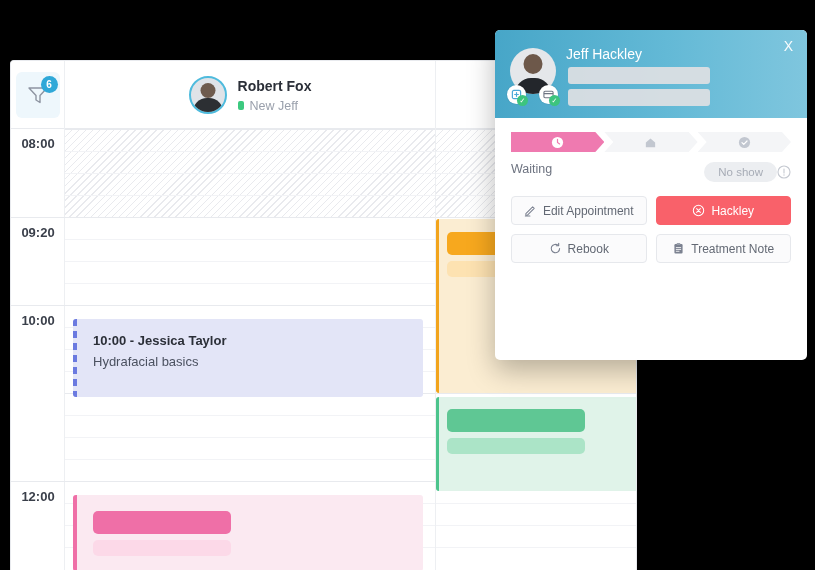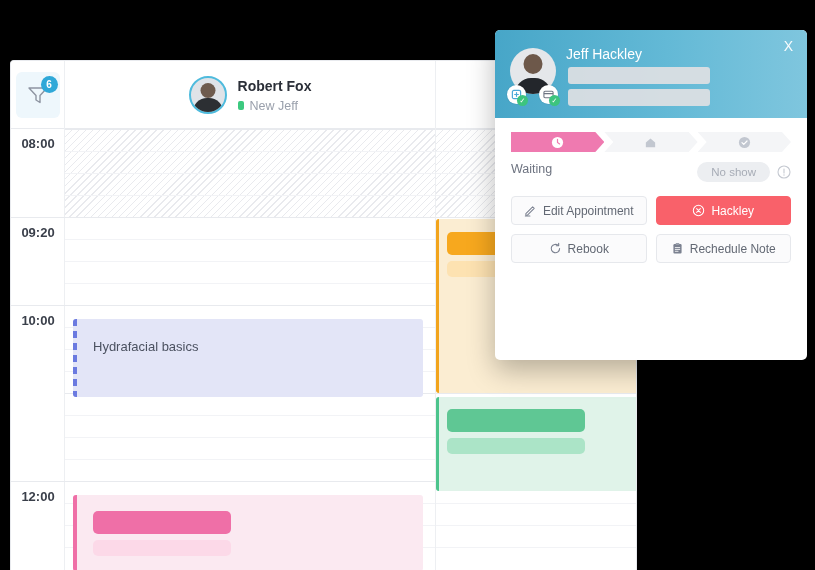--- a/index.html
+++ b/index.html
@@ -164,21 +164,21 @@
   .step { position: relative; flex: 1; height: 20px; display:flex; align-items:center; justify-content:center; }
   .step .shape {
     position:absolute; inset:0; background:#f4f5f7;
     clip-path: polygon(0 0, calc(100% - 9px) 0, 100% 50%, calc(100% - 9px) 100%, 0 100%, 9px 50%);
   }
   .step.first .shape { clip-path: polygon(0 0, calc(100% - 9px) 0, 100% 50%, calc(100% - 9px) 100%, 0 100%); }
   .step.active .shape { background: #ef7ab0; }
   .step .gi { position: relative; z-index:2; width: 13px; height: 13px; display:block; }
   .step-row { display:flex; align-items:flex-start; justify-content:space-between; margin-bottom: 14px; }
   .step-label { font-size: 12.5px; color: #6d7380; }
-  .noshow-wrap { display:flex; align-items:center; gap: 7px; }
+  .noshow-wrap { display:flex; align-items:center; }
   .noshow {
     background: #eceef1; color: #a7acb6; font-size: 11.5px;
     padding: 4px 14px; border-radius: 10px;
   }
   .info-ic { width: 14px; height: 14px; }
 
   .btn-grid { display:grid; grid-template-columns: 1fr 1fr; gap: 9px; }
   .btn {
     height: 29px; border-radius: 4px; border: 1px solid #e6e8ec;
     background: #fbfbfc; color: #636974; font-size: 12px;
@@ -264,20 +264,21 @@
         </div>
         <div class="hour" style="top:352px">
           <span class="q q0" style="top:0"></span>
             <span class="q" style="top:22px"></span>
           <span class="q" style="top:44px"></span>
             <span class="q" style="top:66px"></span>
         </div>
 
         <div class="event" id="ev-jessica" style="left:8px; top:190px; width:350px; height:78px; background:#e3e5f7; padding:14px 0 0 20px;">
           <span class="bar-left" style="background:repeating-linear-gradient(to bottom,#6b7ae0 0 7px,transparent 7px 12px); width:4px;"></span>
+          <div class="ev-title">10:00 - Jessica Taylor</div>
           <div class="ev-sub">Hydrafacial basics</div>
         </div>
 
         <div class="event" id="ev-pink" style="left:8px; top:366px; width:350px; height:76px; background:#fbe9f1;">
           <span class="bar-left" style="background:#ef6fa7; width:4px;"></span>
           <span class="sk" style="position:absolute; left:20px; top:16px; width:138px; height:23px; background:#ef6fa7;"></span>
           <span class="sk" style="position:absolute; left:20px; top:45px; width:138px; height:16px; background:#fcd9e8;"></span>
         </div>
       </div>
 
@@ -424,21 +425,21 @@
           </svg>
           <span>Rebook</span>
         </div>
 
         <div class="btn">
           <svg class="bi" viewBox="0 0 14 14">
             <rect x="2.6" y="2.2" width="8.8" height="10.2" rx="1.2" fill="#7b8190"></rect>
             <rect x="5" y="1" width="4" height="2.2" rx=".8" fill="#9aa0ac"></rect>
             <path d="M4.6 6h4.8M4.6 8h4.8M4.6 10h3" stroke="#fff" stroke-width=".9" stroke-linecap="round"></path>
           </svg>
-          <span>Rechedule Note</span>
+          <span>Treatment Note</span>
         </div>
 
 
       </div>
 
 
     </div>
   </div>
 
 </div>

